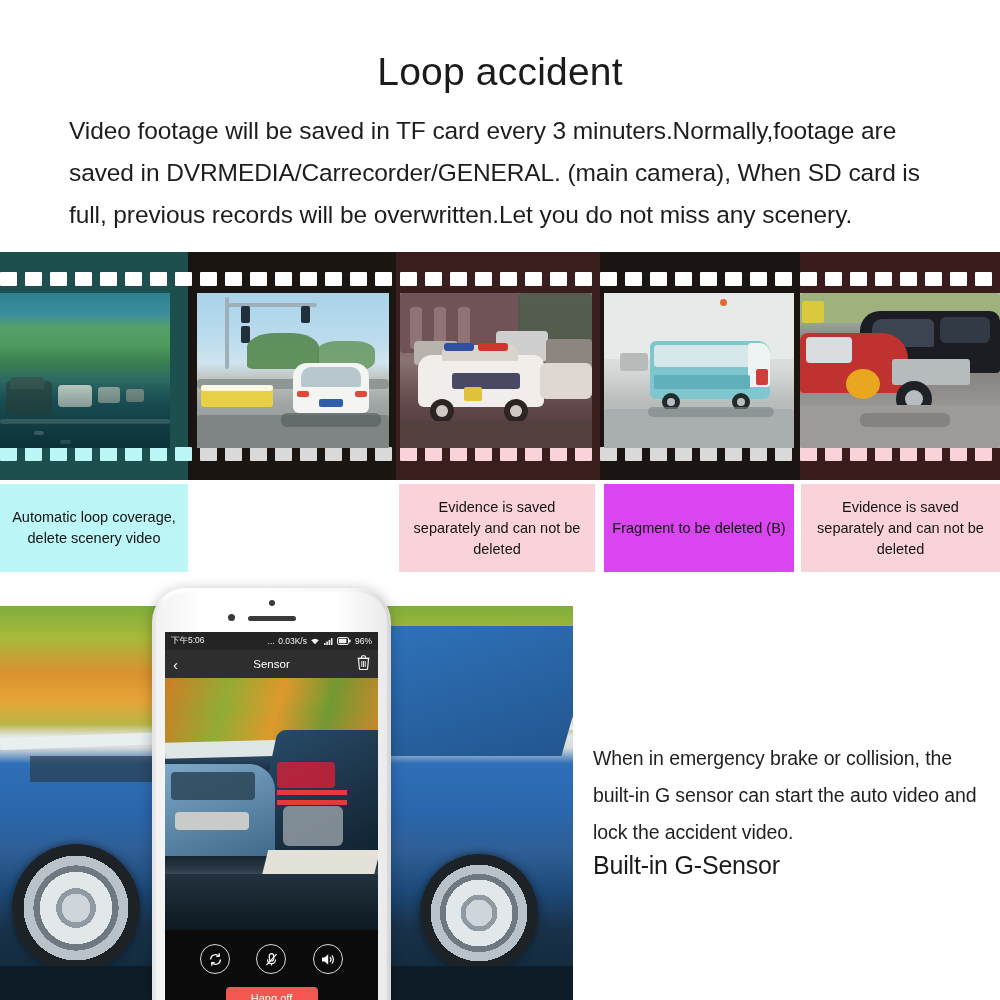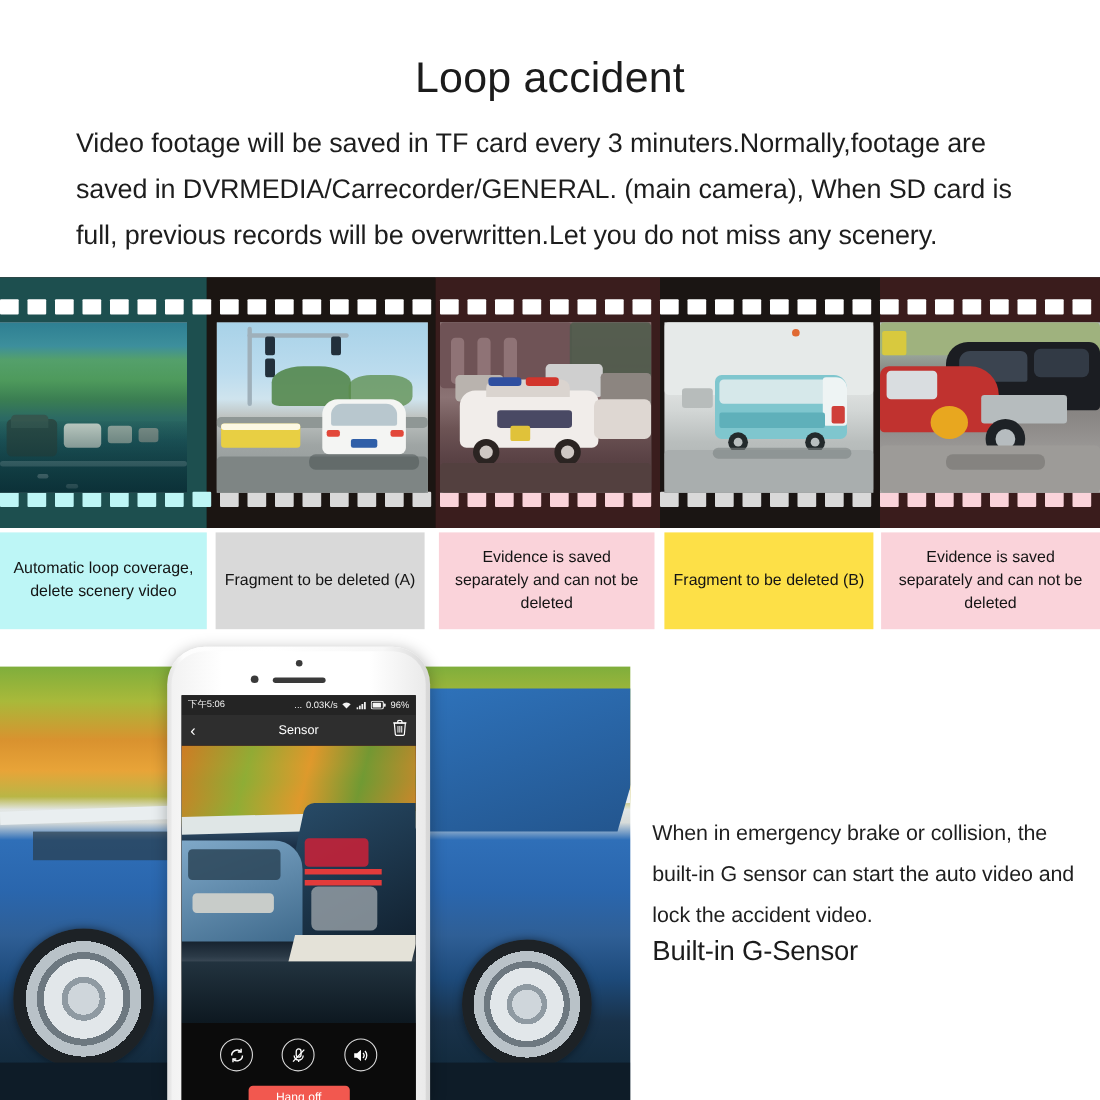--- a/index.html
+++ b/index.html
@@ -362,27 +362,24 @@
       <div class="car-blob" style="left:0;top:112px;width:200px;height:43px;background:#9d9b98;"></div>
       <div class="car-blob" style="left:60px;top:120px;width:90px;height:14px;background:#7b7976;opacity:.7;border-radius:6px;"></div>
     </div>
   </div>
 </div>
 
 <div id="captions">
     <div class="caption-box" style="left: 0px; width: 188px; background: rgb(189, 246, 246);">
       <span>Automatic loop coverage, delete scenery video</span>
     </div>
-    <div class="caption-box" style="left: 196px; width: 190px; background: rgb(217, 217, 217);">
-      <span>Fragment to be deleted (A)</span>
-    </div>
     <div class="caption-box" style="left: 399px; width: 196px; background: rgb(250, 211, 218);">
       <span>Evidence is saved separately and can not be deleted</span>
     </div>
-    <div class="caption-box" style="left: 604px; width: 190px; background: #fde047;">
+    <div class="caption-box" style="left: 604px; width: 190px; background: #d946ef;">
       <span>Fragment to be deleted (B)</span>
     </div>
     <div class="caption-box" style="left: 801px; width: 199px; background: rgb(250, 211, 218);">
       <span>Evidence is saved separately and can not be deleted</span>
     </div>
   </div>
 
 <div id="bottom">
 
   <div id="hero-photo">

